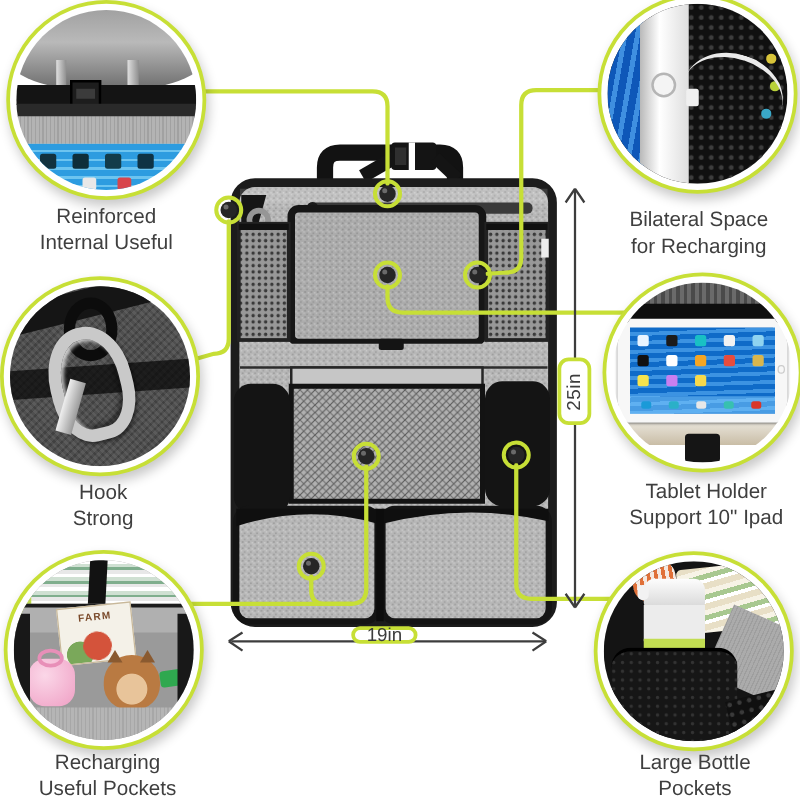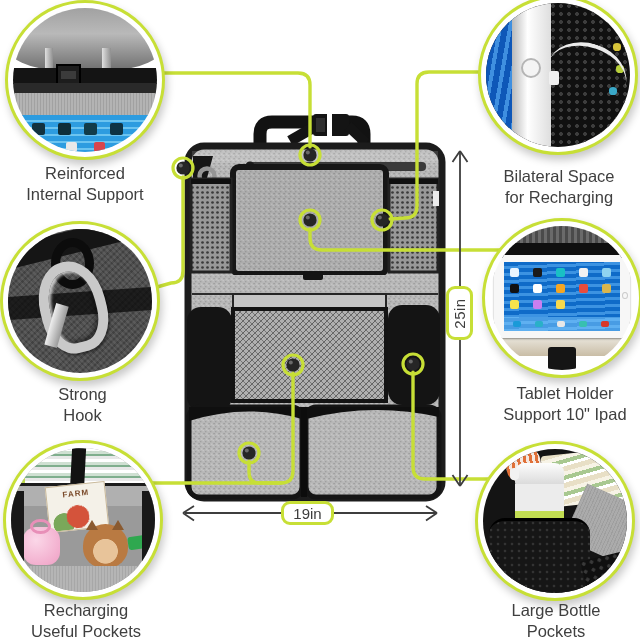--- a/index.html
+++ b/index.html
@@ -282,43 +282,43 @@
         <div class="s" style="left:0;top:28%;width:100%;height:38%;background:#ececec;"></div>
         <div class="s" style="left:0;top:64%;width:100%;height:36%;background:#c2dd52;border-radius:0 0 6px 6px;"></div>
       </div>
       <div class="s" style="left:4%;top:48%;width:70%;height:52%;background-color:#161616;background-image:radial-gradient(circle at 2px 2px,#333333 1px,transparent 1.7px);background-size:7px 7px;border-radius:16px 16px 0 0;border-top:3px solid #000000;box-sizing:border-box;"></div>
       <div class="s" style="right:0;bottom:0;width:30%;height:26%;background-color:#101010;background-image:radial-gradient(circle at 3px 3px,#3a3a3a 1.5px,transparent 2.1px);background-size:8px 8px;transform:rotate(-14deg);"></div>
     </div>
   </div>
 
   <div class="callout-label" style="left:5px;top:163px;width:160px;">
     <span>Reinforced</span>
-    <span>Internal Support</span>
+    <span>Internal Useful</span>
   </div>
   <div class="callout-label" style="left:475px;top:166px;width:168px;">
     <span>Bilateral Space</span>
     <span>for Recharging</span>
   </div>
   <div class="callout-label" style="left:10px;top:384px;width:145px;">
+    <span>Hook</span>
     <span>Strong</span>
-    <span>Hook</span>
   </div>
   <div class="callout-label" style="left:480px;top:383px;width:170px;">
     <span>Tablet Holder</span>
     <span>Support 10" Ipad</span>
   </div>
   <div class="callout-label" style="left:0px;top:600px;width:172px;">
     <span>Recharging</span>
     <span>Useful Pockets</span>
   </div>
   <div class="callout-label" style="left:470px;top:600px;width:172px;">
     <span>Large Bottle</span>
     <span>Pockets</span>
   </div>
 
   <div class="pill pill-v" style="left:446px;top:286px;width:27px;height:54px;">
     <span>25in</span>
   </div>
-  <div class="pill" style="left:281px;top:501px;width:53px;height:24px;align-items:flex-end;">
+  <div class="pill" style="left:281px;top:501px;width:53px;height:14px;">
     <span>19in</span>
   </div>
 
 </div>
 
 </body></html>

